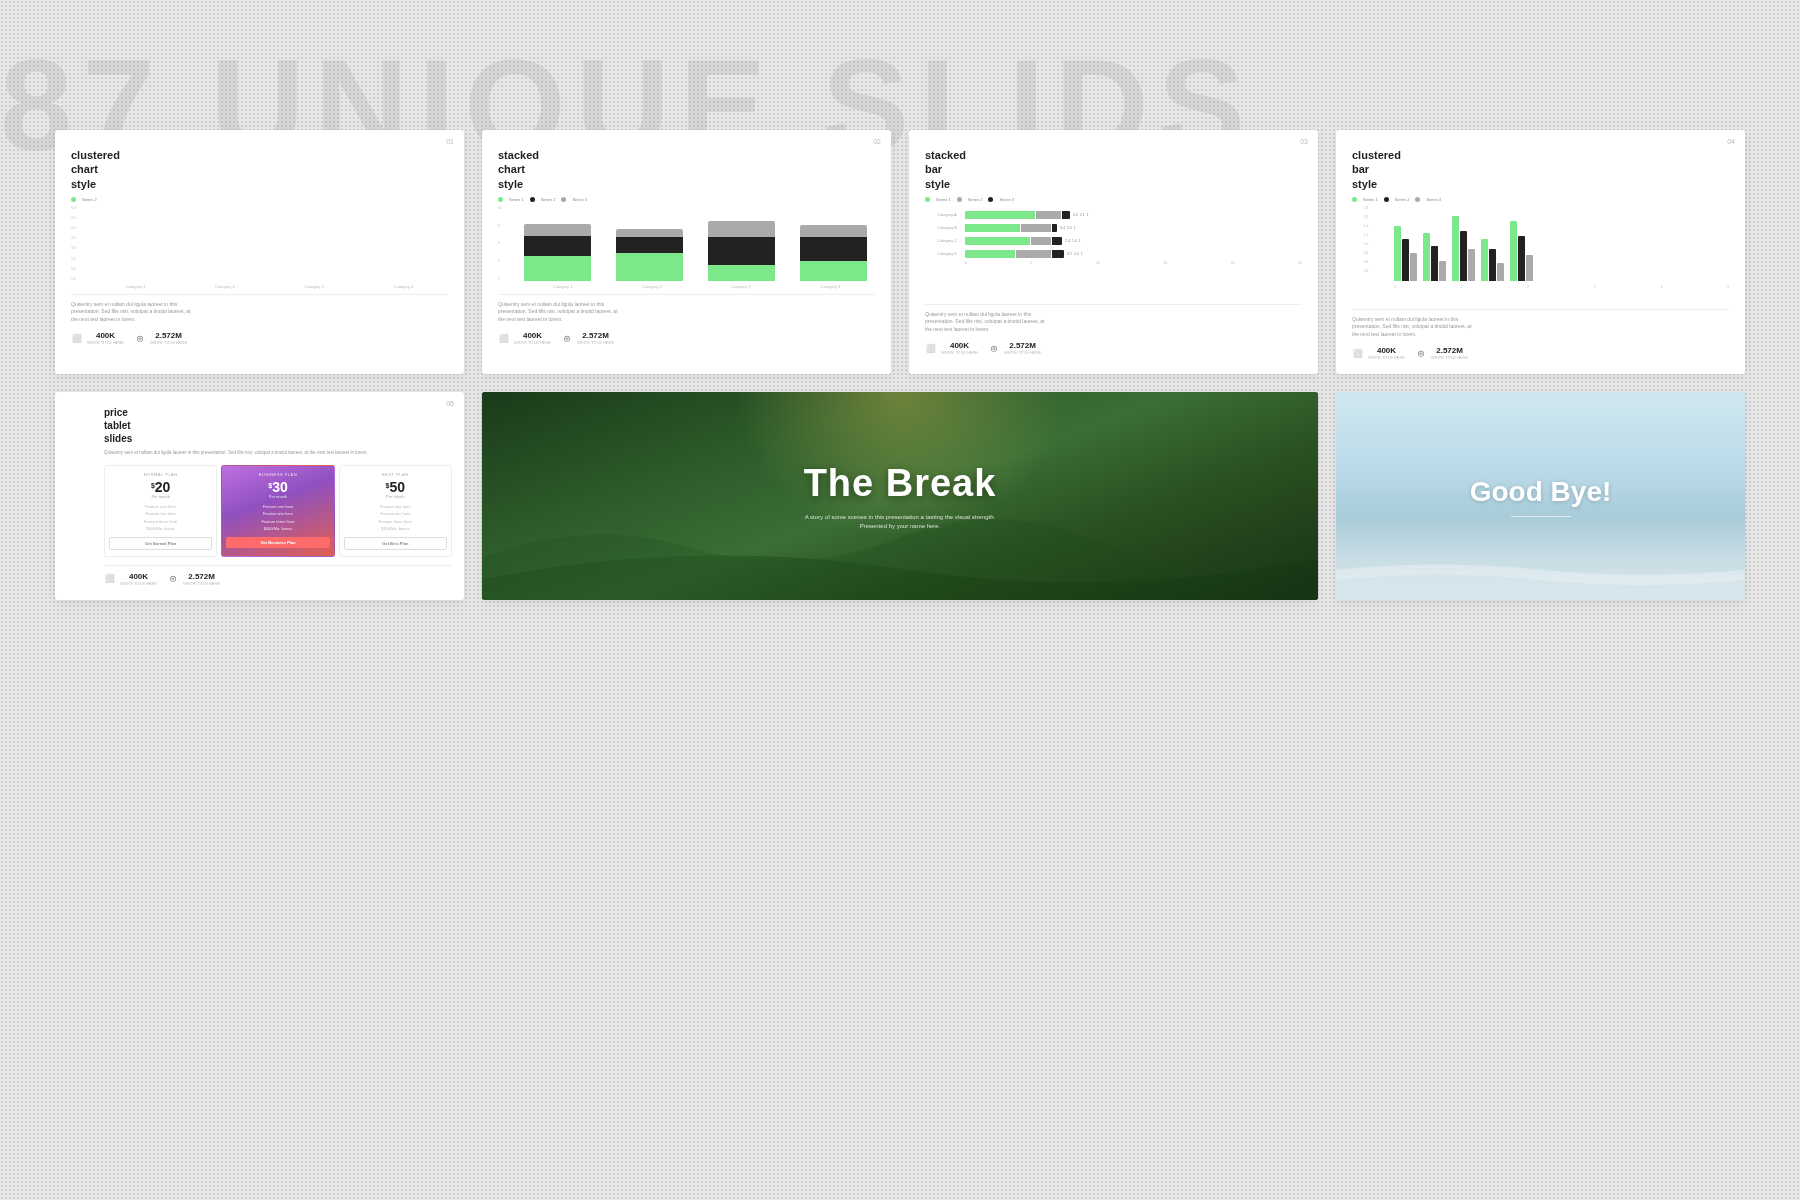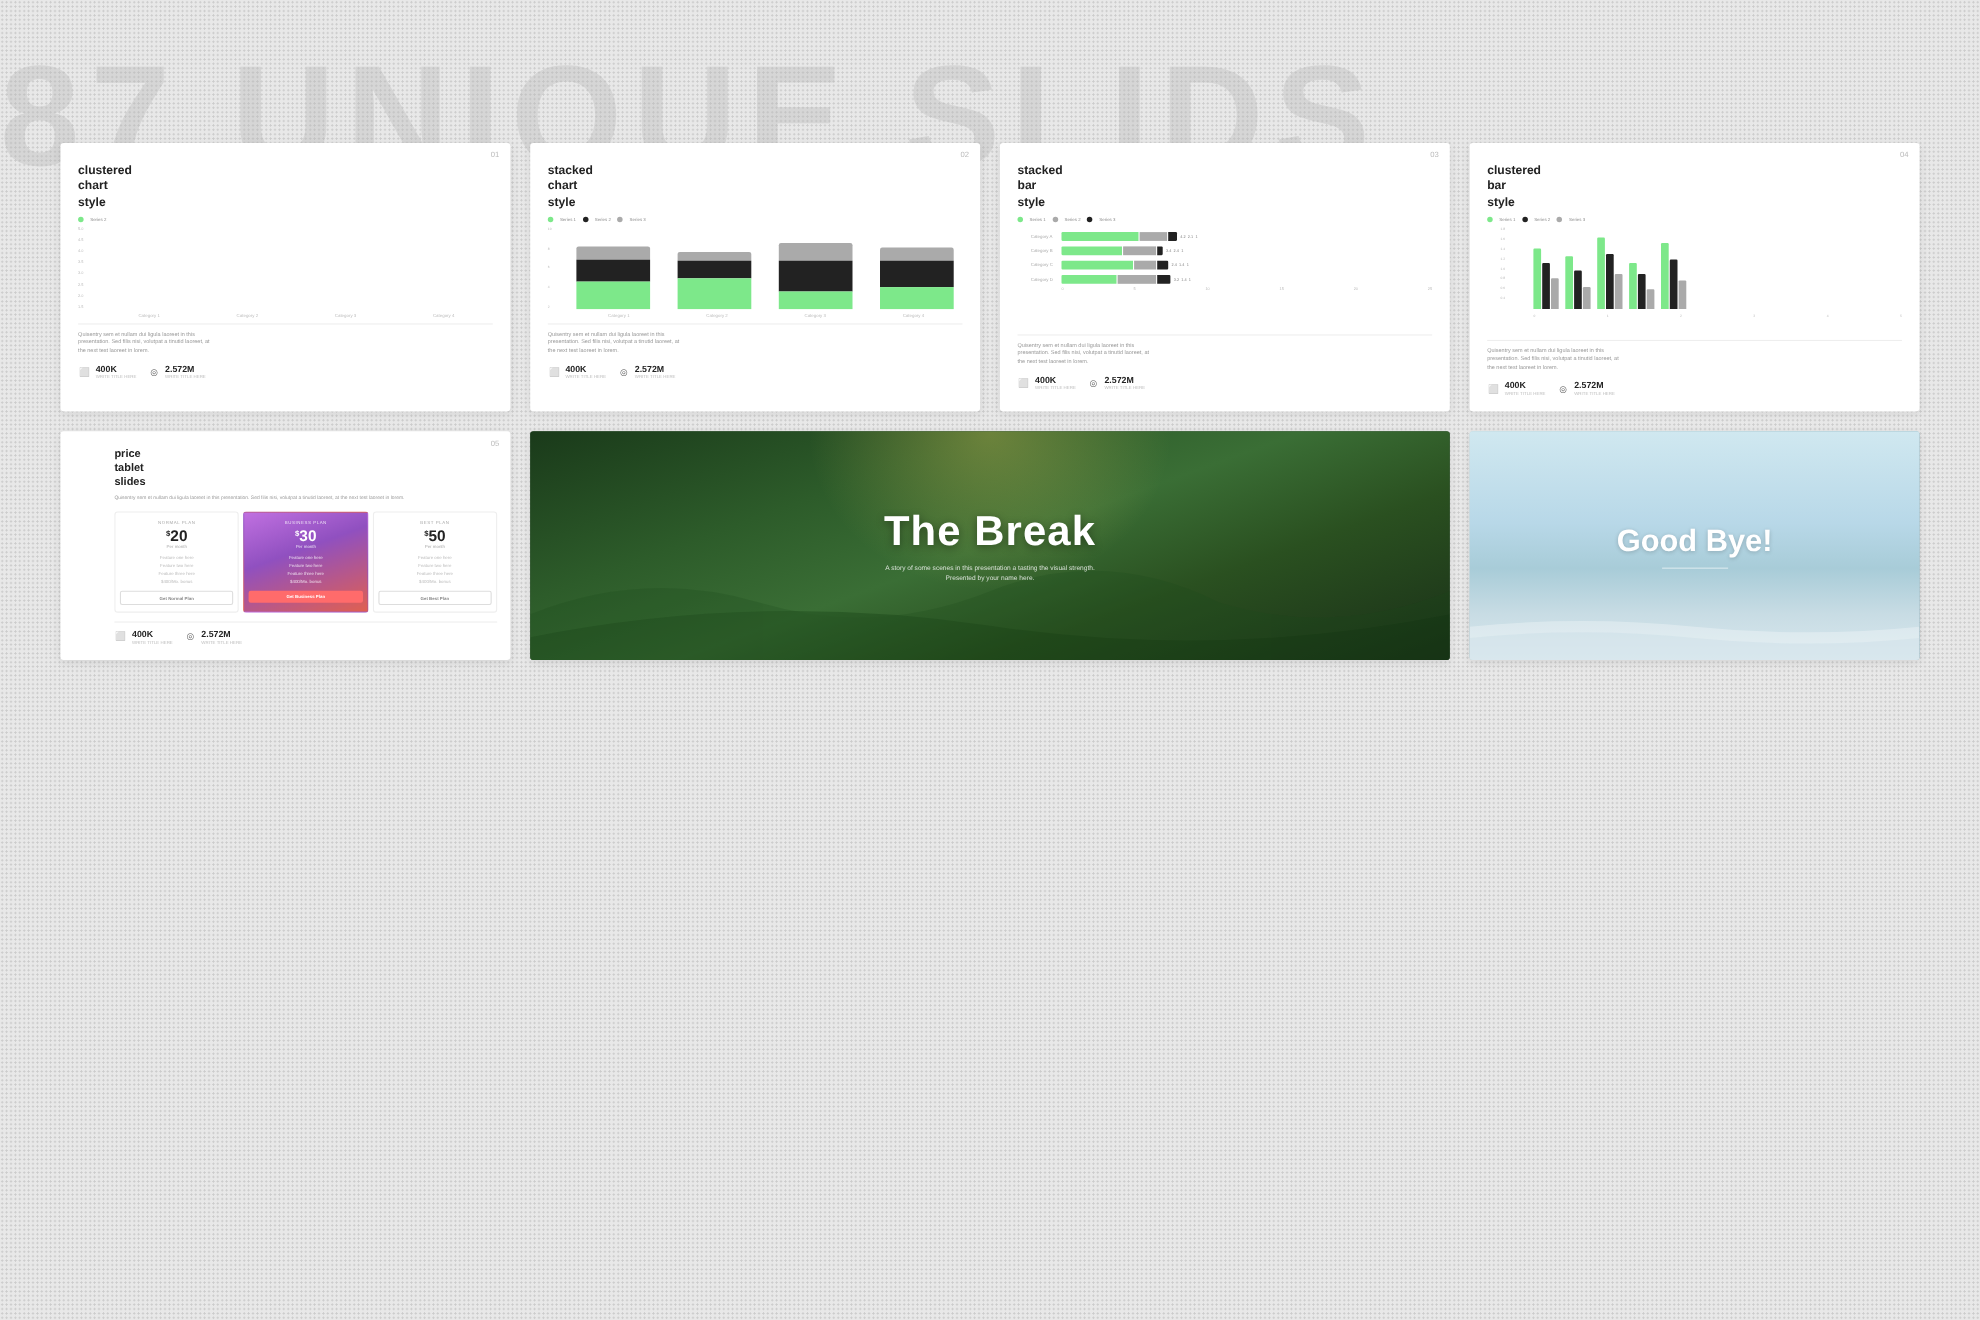--- a/index.html
+++ b/index.html
@@ -138,20 +138,21 @@
       align-items: center;
       justify-content: center;
       font-size: 8px;
       color: #555;
     }
 
     .stat-value {
       font-size: 8px;
       font-weight: 700;
       color: #222;
+      text-align: center;
     }
 
     .stat-label {
       font-size: 4px;
       color: #bbb;
       display: block;
       text-transform: uppercase;
     }
 
     .divider-line {

